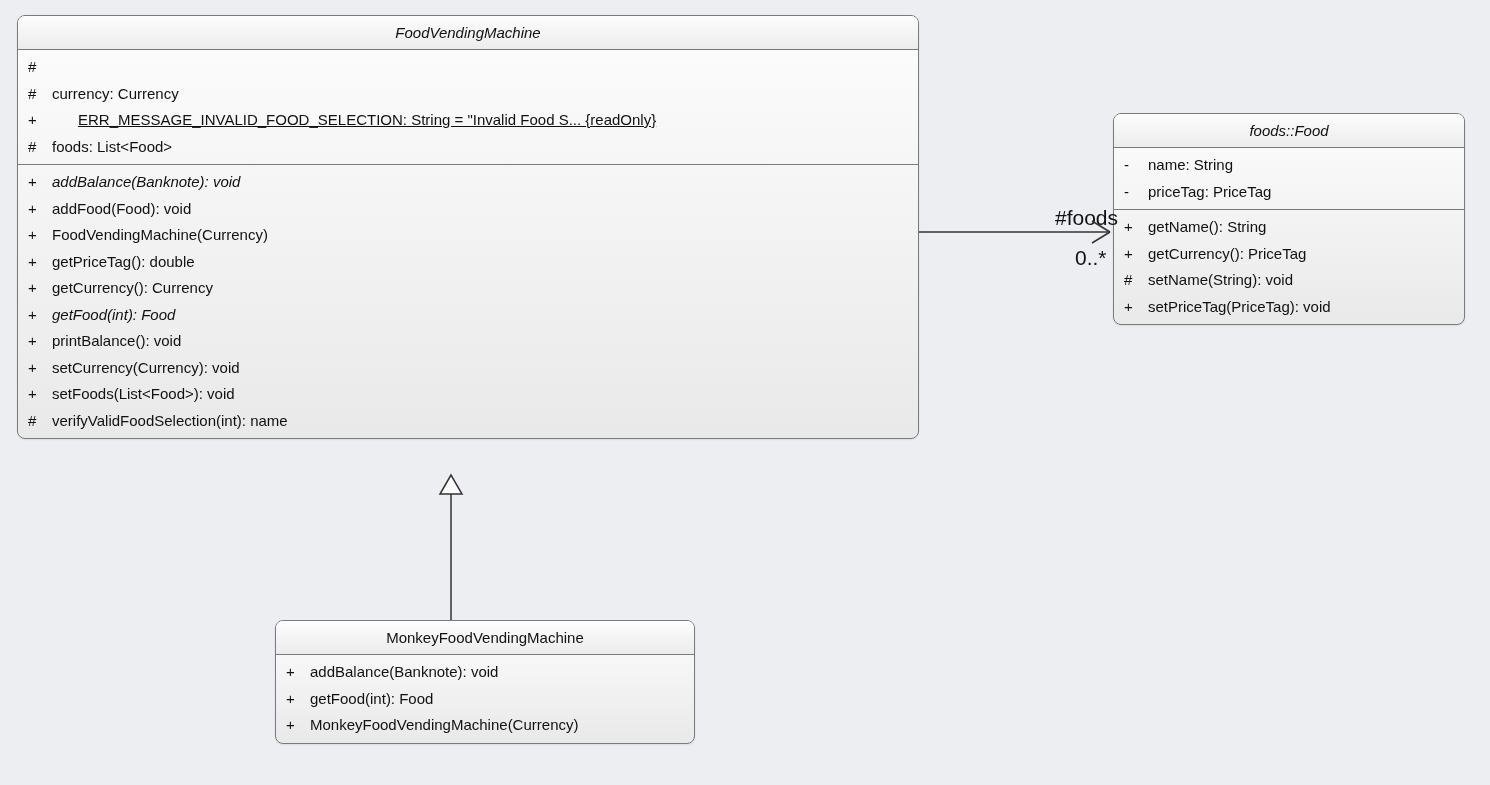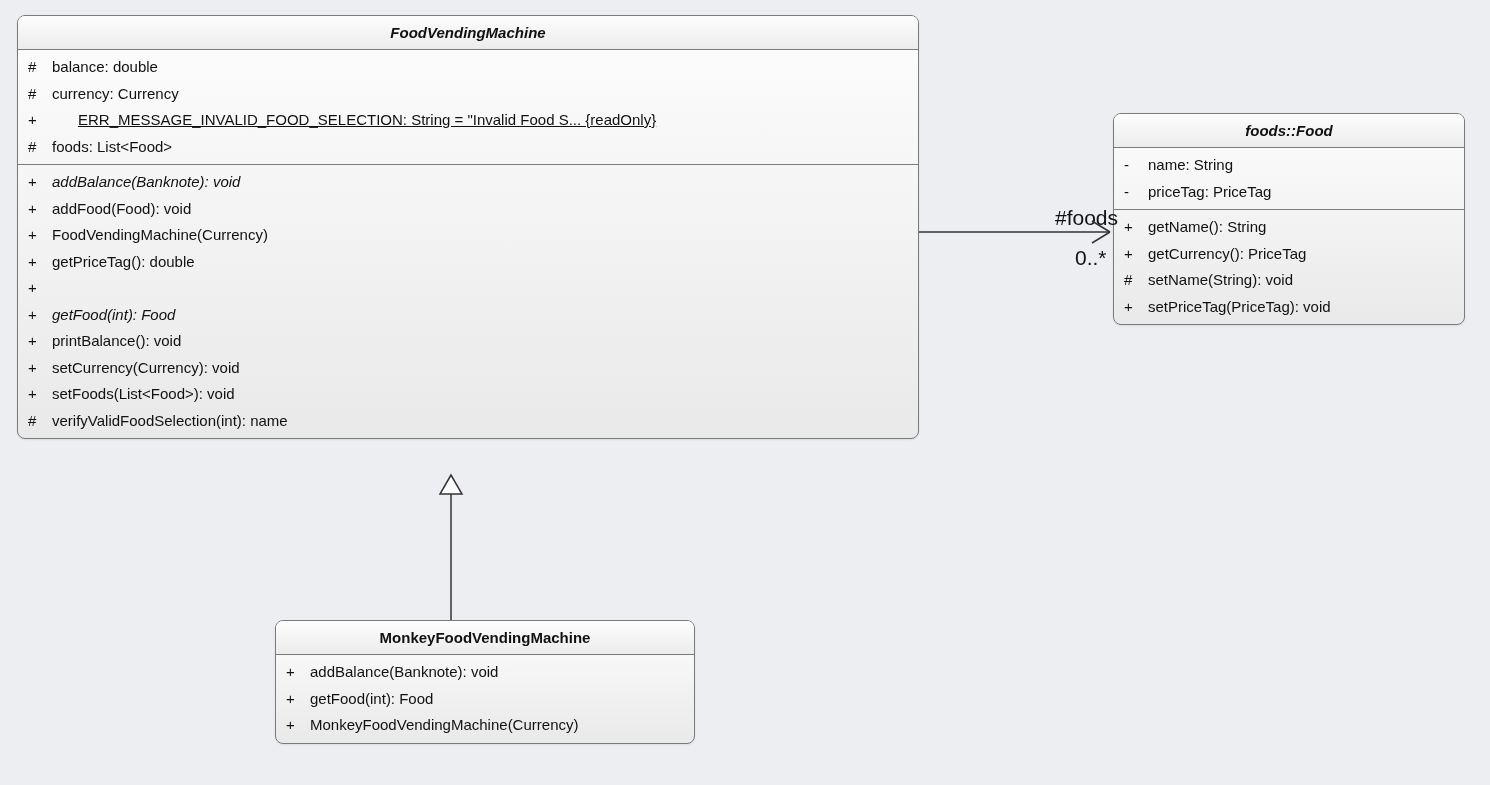--- a/index.html
+++ b/index.html
@@ -17,21 +17,21 @@
   .uml-class {
     position: absolute;
     border: 1.5px solid #7a7a7a;
     border-radius: 8px;
     background: linear-gradient(to bottom, #fdfdfd, #e9e9e9);
     box-shadow: 0 1px 2px rgba(0,0,0,0.08);
     overflow: hidden;
   }
   .uml-title {
     text-align: center;
-    font-weight: bold;
+    font-weight: normal;
     padding: 8px 10px;
     border-bottom: 1.5px solid #7a7a7a;
     background: linear-gradient(to bottom, #fdfdfd, #ececec);
   }
   .uml-title.abstract {
     font-style: italic;
   }
   .uml-section {
     border-bottom: 1.5px solid #7a7a7a;
     padding: 4px 0;
@@ -71,21 +71,20 @@
   }
 </style>
 </head>
 <body>
 
 <div class="uml-class" id="cls-fvm" style="left:17px; top:15px; width:900px;">
   <div class="uml-title abstract">FoodVendingMachine</div>
   <div class="uml-section" id="fvm-attrs">
       <div class="uml-row">
         <span class="vis">#</span>
-        <span class="member">balance: double</span>
       </div>
       <div class="uml-row">
         <span class="vis">#</span>
         <span class="member">currency: Currency</span>
       </div>
       <div class="uml-row">
         <span class="vis">+</span>
         <span class="member static">ERR_MESSAGE_INVALID_FOOD_SELECTION: String = "Invalid Food S... {readOnly}</span>
       </div>
       <div class="uml-row">
@@ -105,20 +104,21 @@
       <div class="uml-row">
         <span class="vis">+</span>
         <span class="member">FoodVendingMachine(Currency)</span>
       </div>
       <div class="uml-row">
         <span class="vis">+</span>
         <span class="member">getPriceTag(): double</span>
       </div>
       <div class="uml-row">
         <span class="vis">+</span>
+        <span class="member">getCurrency(): Currency</span>
       </div>
       <div class="uml-row">
         <span class="vis">+</span>
         <span class="member abstract-m">getFood(int): Food</span>
       </div>
       <div class="uml-row">
         <span class="vis">+</span>
         <span class="member">printBalance(): void</span>
       </div>
       <div class="uml-row">

